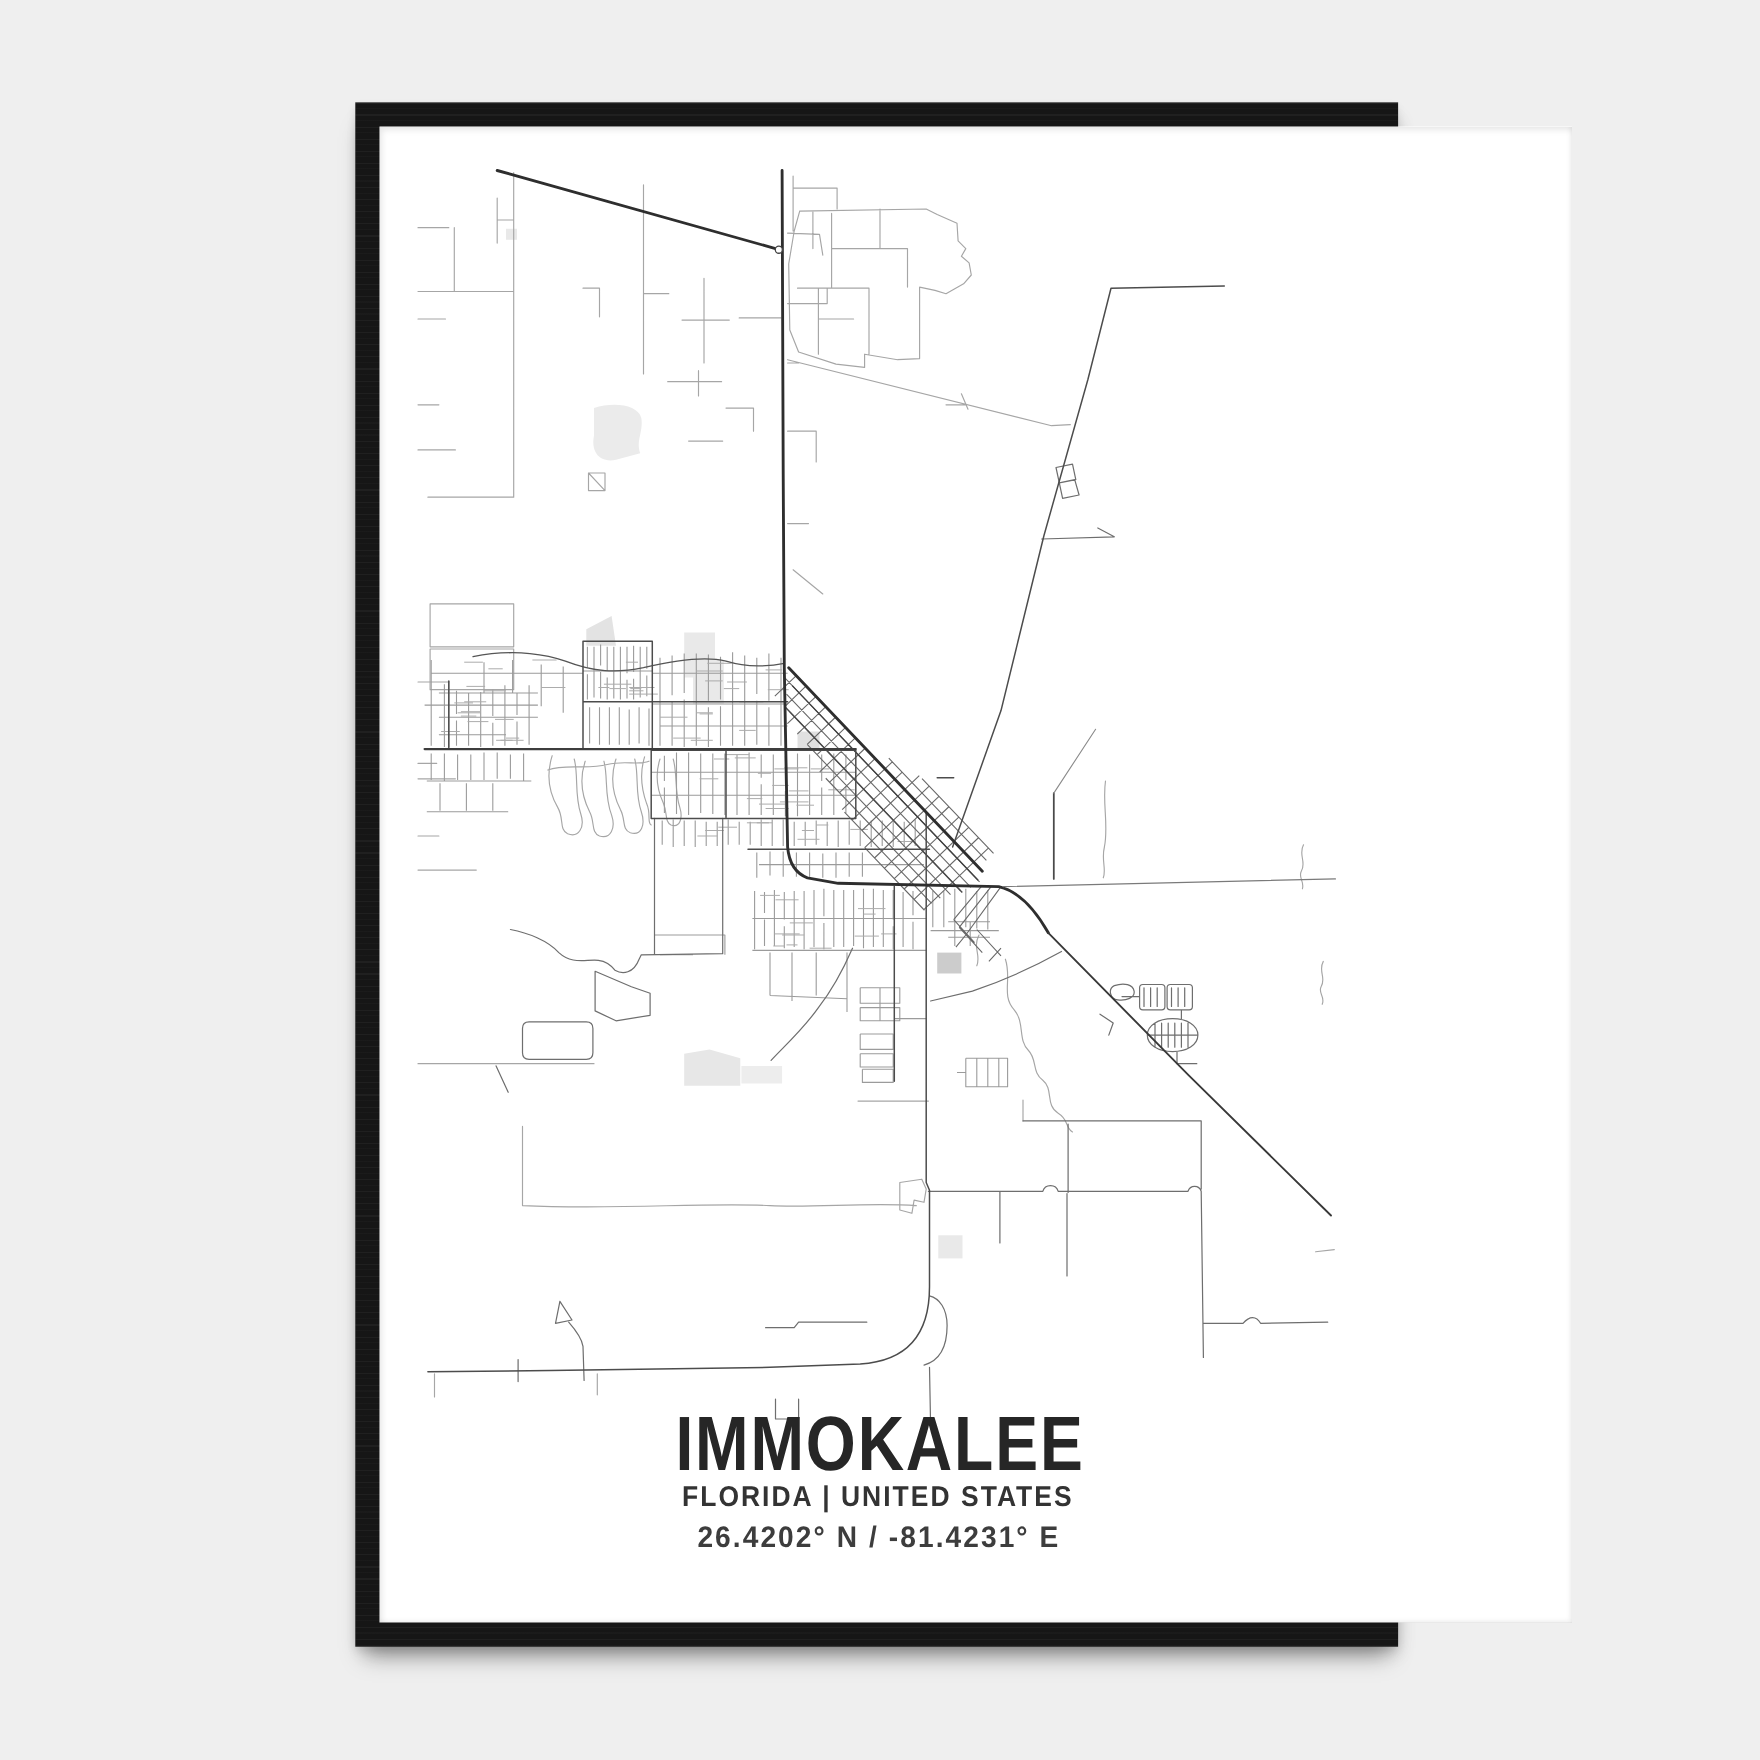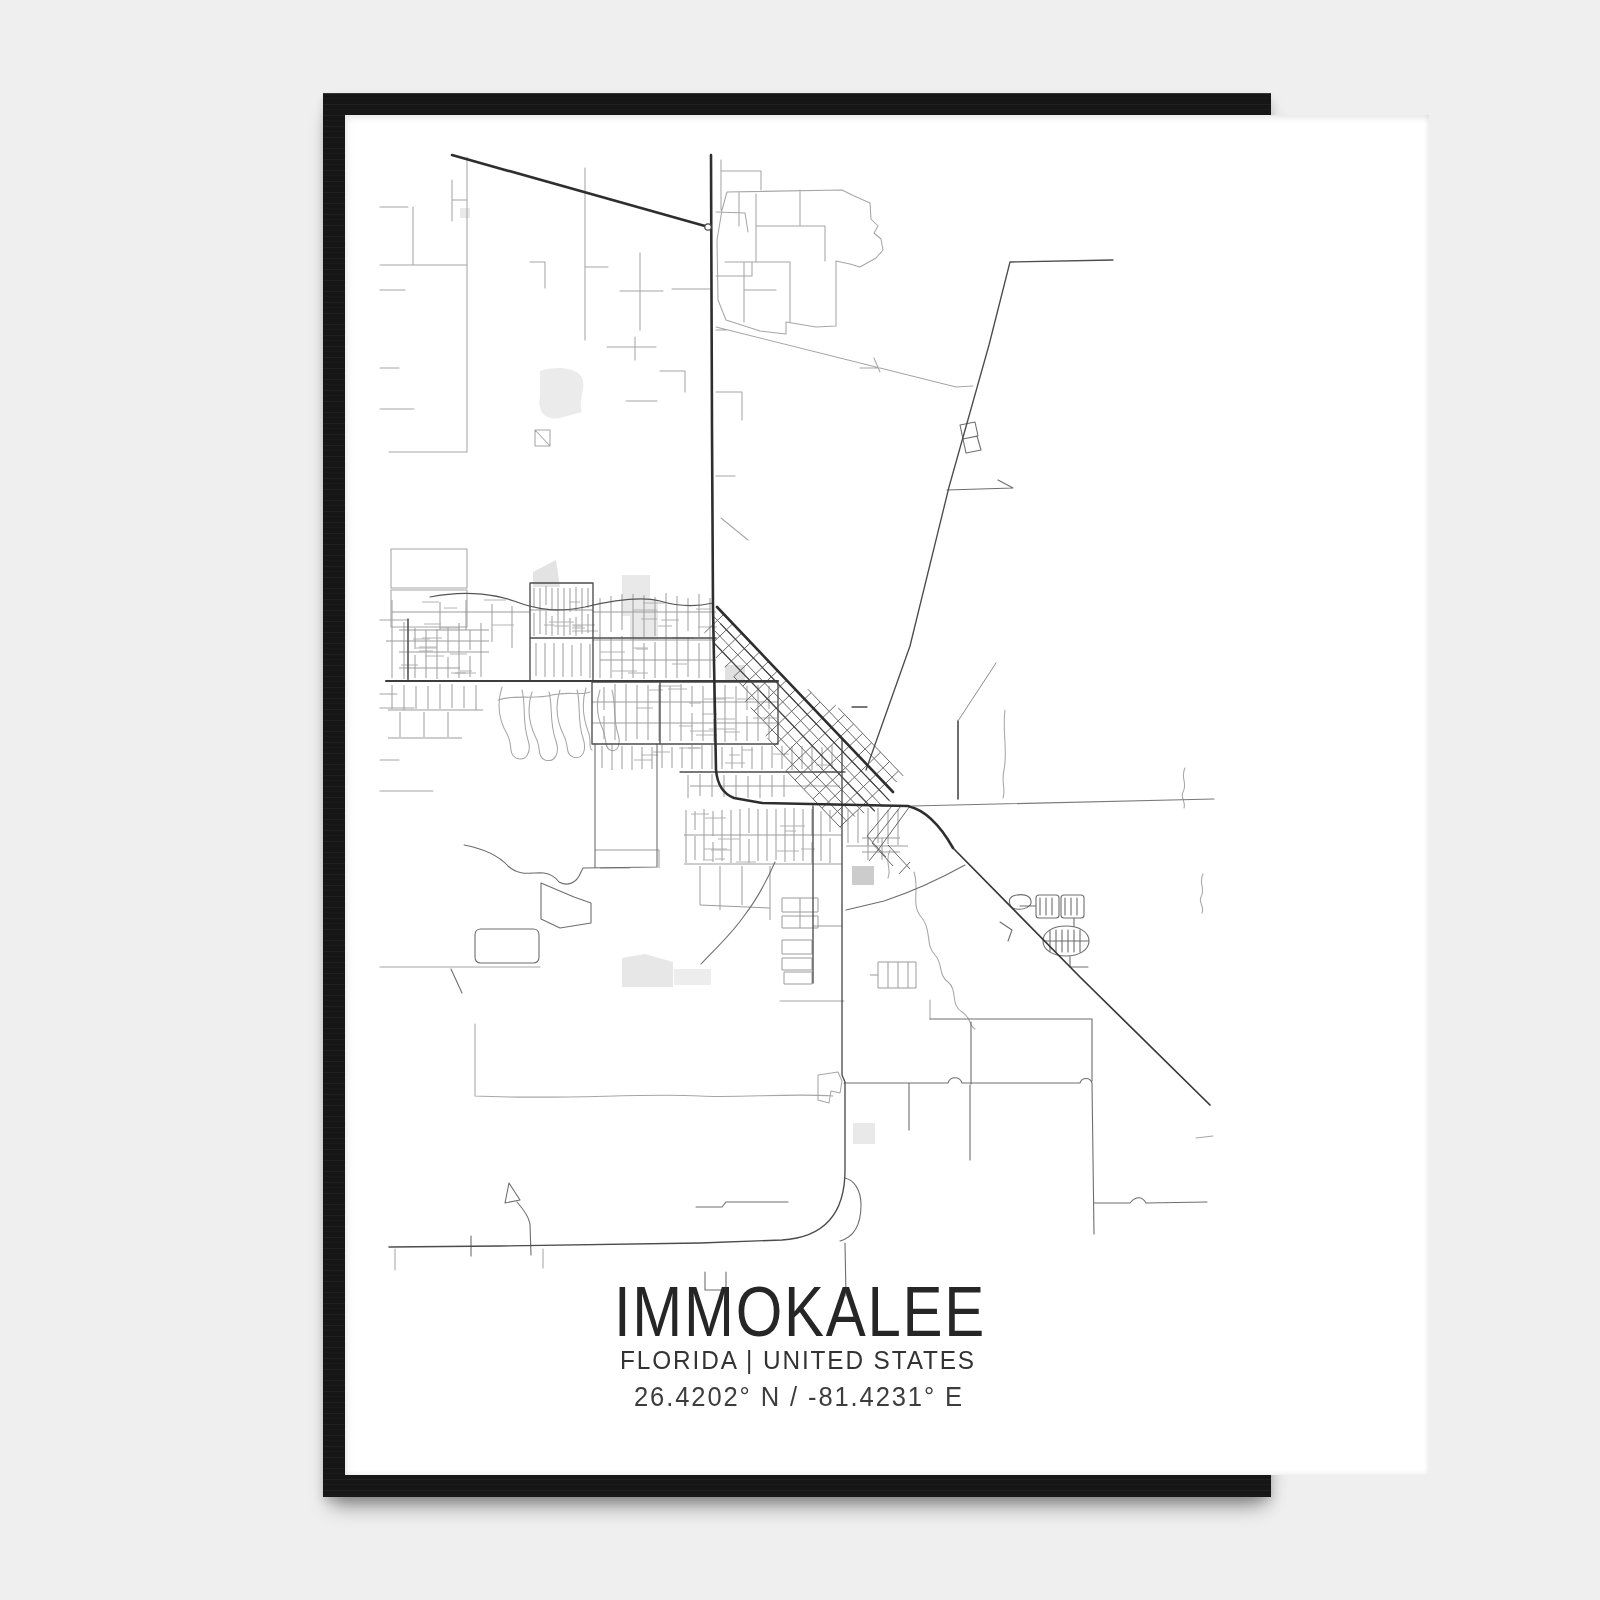--- a/index.html
+++ b/index.html
@@ -9,20 +9,21 @@
     background:#161616;
     background-image: repeating-linear-gradient(180deg, rgba(255,255,255,0.045) 0 1px, rgba(0,0,0,0) 1px 5px, rgba(255,255,255,0.02) 5px 6px, rgba(0,0,0,0) 6px 11px);
     box-shadow: inset 0 1px 0 rgba(255,255,255,0.10),
                 0 16px 20px -8px rgba(0,0,0,0.34),
                 4px 10px 16px -4px rgba(0,0,0,0.15),
                 0 4px 8px rgba(0,0,0,0.10);
   }
   #paper { position:absolute; left:22px; top:22px; width:1084px; height:1360px;
     background:#ffffff;
     box-shadow: inset 2px 3px 6px rgba(0,0,0,0.10), inset -2px -2px 4px rgba(0,0,0,0.05);
+    font-weight: bold;
   }
   svg { position:absolute; left:0; top:0; }
 </style>
 </head>
 <body>
   <div id="frame">
     <div id="paper">
       <svg width="904" height="1360" viewBox="345 115 904 1360">
 <path d="M533,587 L533,572 L556,560 L560,587 Z" fill="#e3e3e3" stroke="none"></path>
 <path d="M622,575 L650,575 L650,600 L658,600 L658,640 L630,640 L630,616 L622,616 Z" fill="#e9e9e9" stroke="none"></path>

